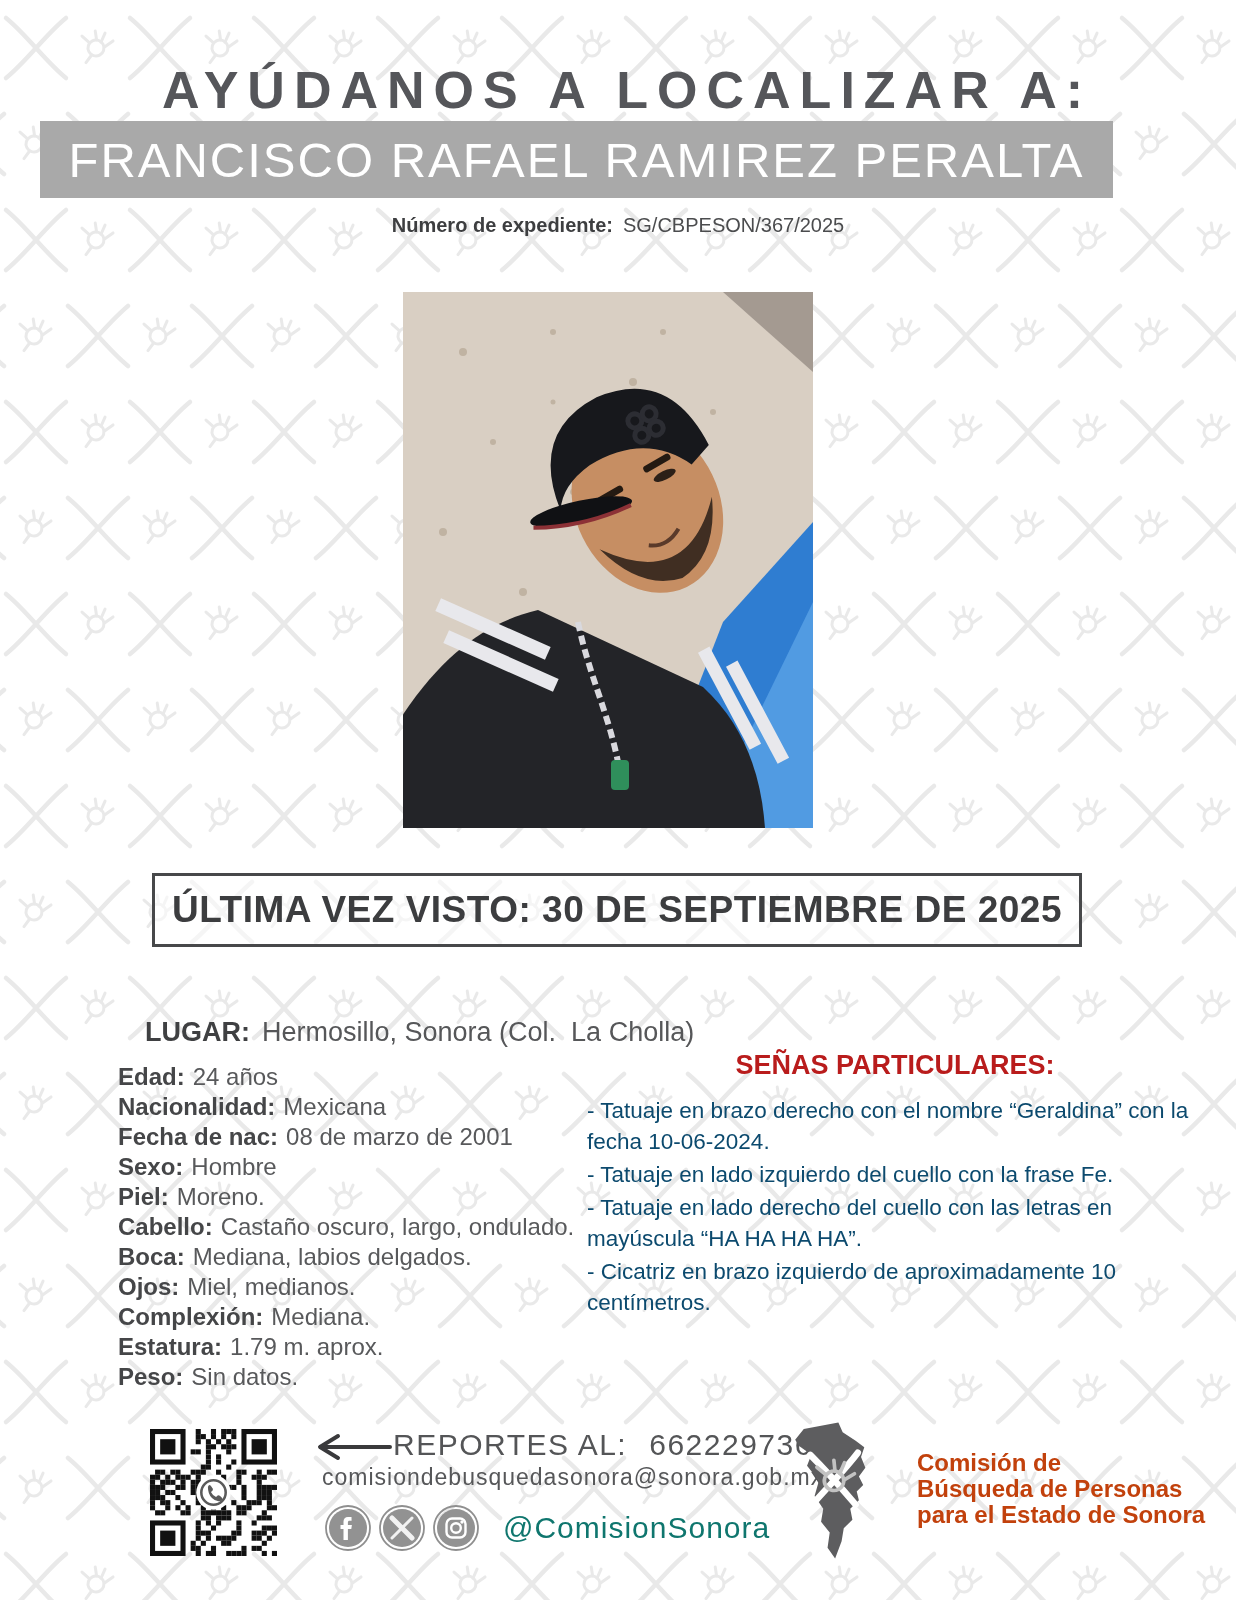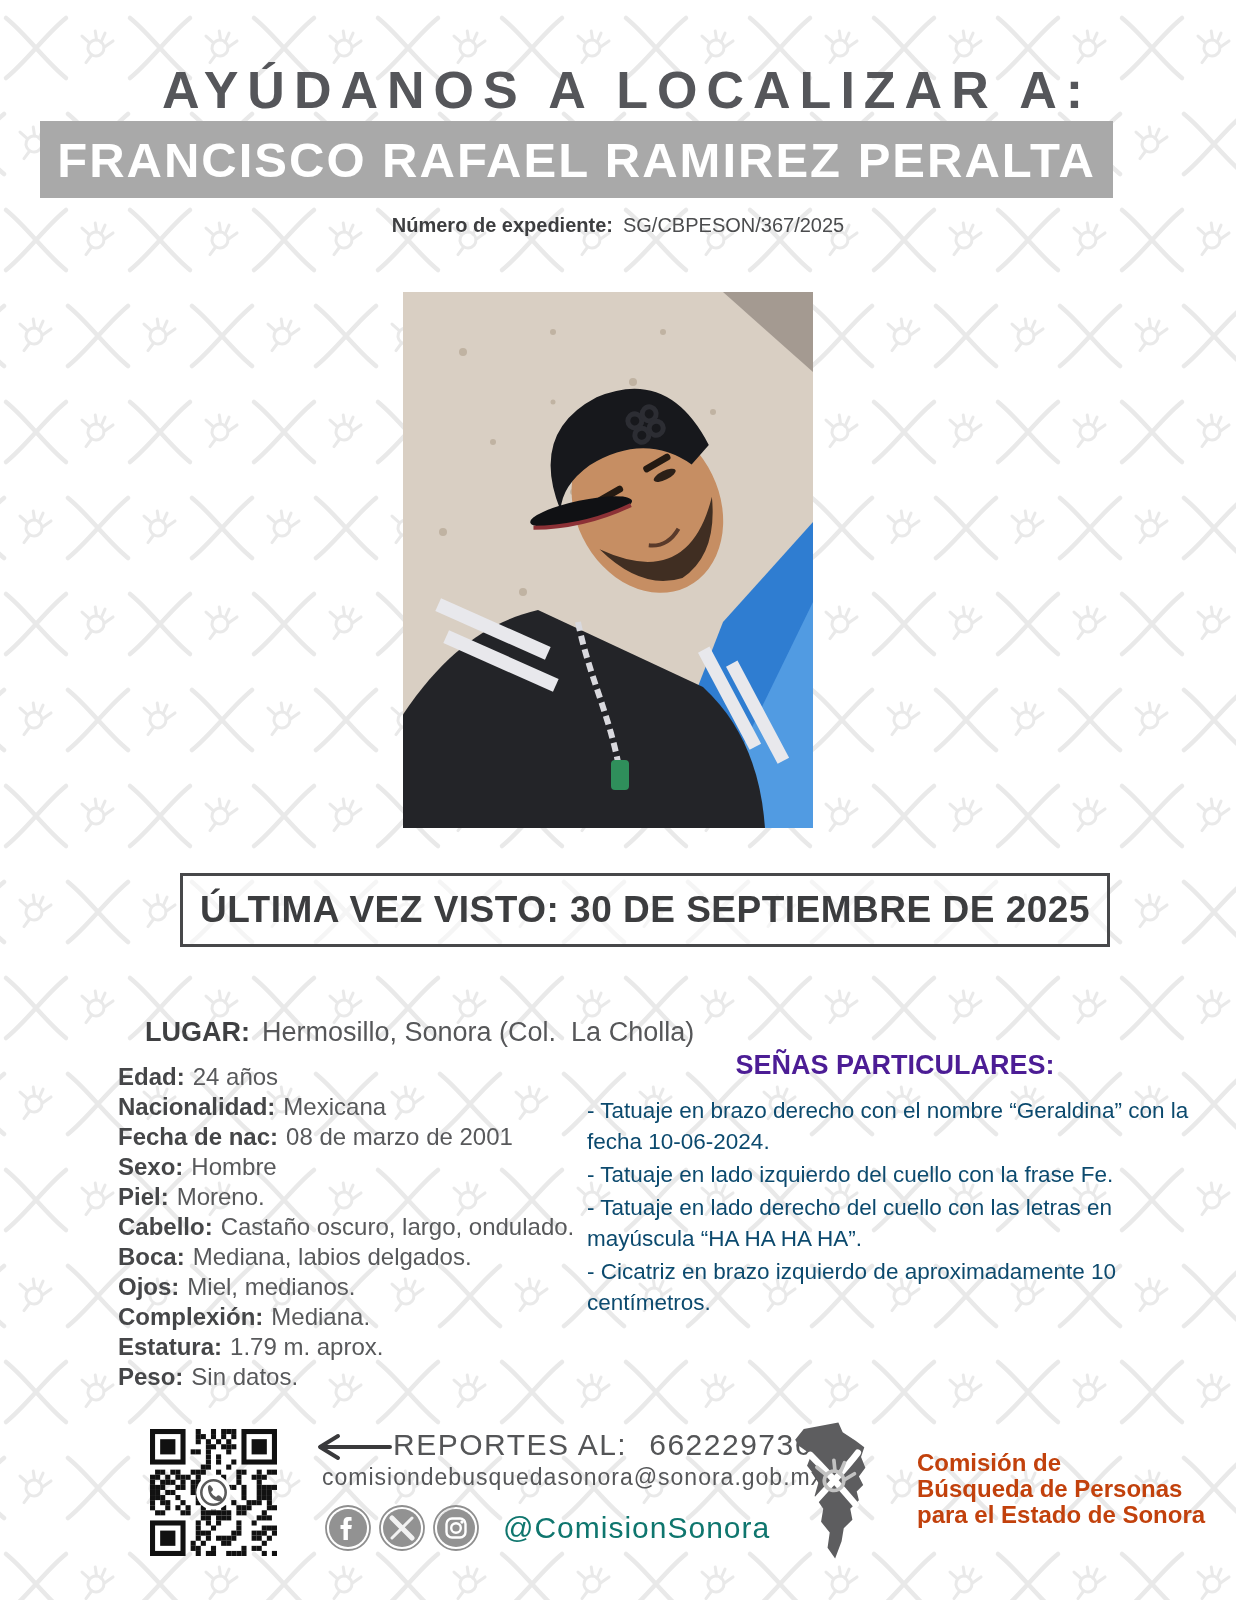--- a/index.html
+++ b/index.html
@@ -12,45 +12,45 @@
 
   .page-title{
     top:60px;left:9px;width:1236px;text-align:center;
     font-size:52px;font-weight:bold;letter-spacing:9px;color:#55565a;
   }
   .name-banner{
     top:121px;left:40px;width:1073px;height:77px;background:#a9a9a9;
     display:flex;align-items:center;justify-content:center;
   }
   .name-banner span{
-    font-size:49px;font-weight:bold;color:#ffffff;letter-spacing:2px;white-space:nowrap;
+    font-size:49px;font-weight:normal;color:#ffffff;letter-spacing:2px;white-space:nowrap;
   }
   .case-line{
     top:214px;left:0;width:1236px;text-align:center;font-size:20px;color:#4b4c4e;
   }
   .case-line .lbl{font-weight:bold;color:#3d3e40;margin-right:10px;}
 
   .photo-frame{top:292px;left:403px;width:410px;height:536px;background:#d9cfc3;}
   .photo-frame svg{display:block;}
 
   .last-seen-box{
-    top:873px;left:180px;width:930px;height:74px;border:3px solid #47484a;
+    top:873px;left:152px;width:930px;height:74px;border:3px solid #47484a;
     display:flex;align-items:center;justify-content:center;box-sizing:border-box;background:rgba(255,255,255,0.55);
   }
   .last-seen-box span{font-size:37px;font-weight:bold;color:#3c3d3f;letter-spacing:0.5px;white-space:nowrap;}
 
   .location-line{top:986px;left:115px;font-size:27px;color:#565759;white-space:pre-wrap;}
   .location-line .lbl{font-weight:bold;color:#3f4042;margin-right:12px;}
 
   .details{top:1062px;left:118px;width:480px;}
   .drow{font-size:24px;line-height:30px;color:#58595b;white-space:nowrap;}
   .drow .dl{font-weight:bold;color:#454648;margin-right:8px;}
 
   .senas{top:1050px;left:585px;width:620px;}
-  .senas-title{text-align:center;font-size:27px;font-weight:bold;color:#4c1d95;margin-bottom:14px;}
+  .senas-title{text-align:center;font-size:27px;font-weight:bold;color:#b91c1c;margin-bottom:14px;}
   .senas p{margin:2px;font-size:22.5px;line-height:31px;color:#0c4a6e;}
 
   .qr{top:1429px;left:150px;width:127px;height:127px;}
   .arrow{top:1433px;left:314px;width:78px;height:28px;}
   .phone-line{top:1428px;left:393px;font-size:30px;letter-spacing:1.5px;color:#545557;white-space:nowrap;}
   .phone-line .num{margin-left:22px;}
   .email-line{top:1464px;left:322px;font-size:23px;letter-spacing:1px;color:#565759;white-space:nowrap;}
 
   .social-row{top:1505px;left:325px;display:flex;align-items:center;}
   .social-circle{width:46px;height:46px;margin-right:8px;}

